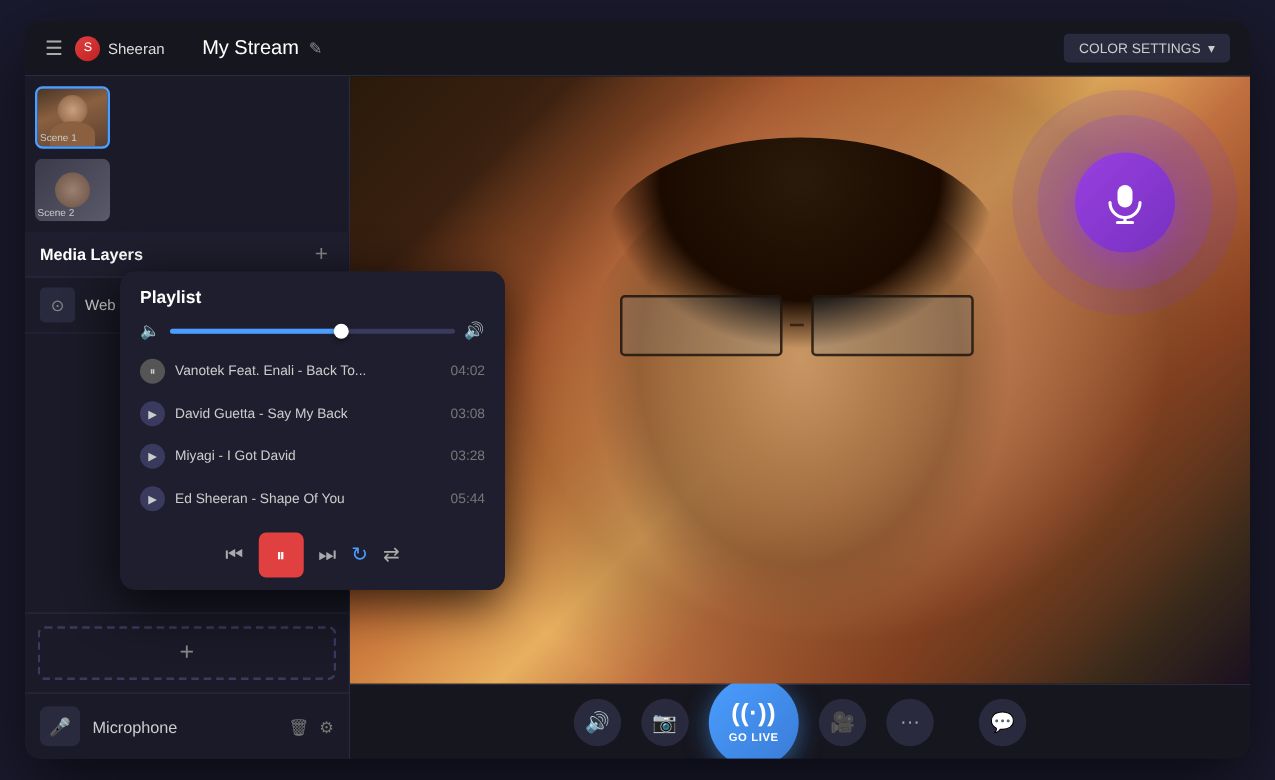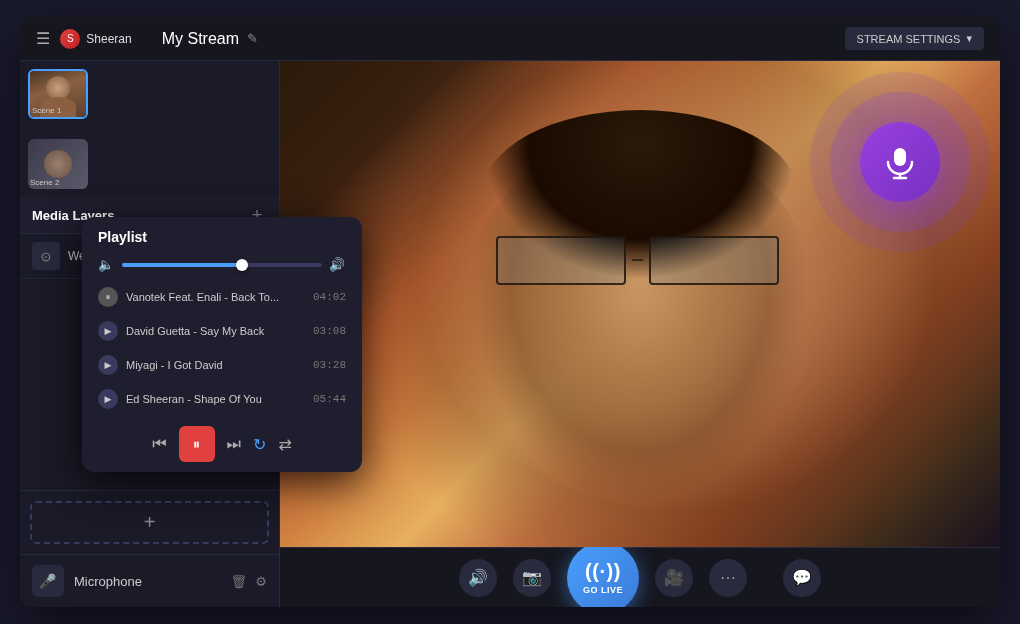--- a/index.html
+++ b/index.html
@@ -399,23 +399,23 @@
     .go-live-wifi {
       font-size: 20px;
     }
     .chat-btn {
       margin-left: 20px;
     }
 
     
     .playlist-popup {
       position: absolute;
-      left: 62px;
+      left: 76px;
       top: 200px;
-      width: 280px;
+      width: 308px;
       background: #1e1e2e;
       border-radius: 12px;
       box-shadow: 0 10px 40px rgba(0,0,0,0.8);
       overflow: hidden;
       z-index: 100;
     }
     .playlist-header {
       padding: 12px 16px 8px;
       color: #fff;
       font-size: 14px;
@@ -482,21 +482,20 @@
       background: #555;
     }
     .track-name {
       color: #ccc;
       font-size: 11px;
       flex: 1;
     }
     .track-duration {
       color: #777;
       font-size: 11px;
-      font-family: Liberation Mono, monospace;
     }
     .playlist-controls {
       display: flex;
       align-items: center;
       justify-content: center;
       padding: 10px;
       gap: 12px;
     }
     .pl-ctrl-btn {
       background: none;
@@ -598,21 +597,21 @@
       background: #8a6040;
       border-radius: 50% 50% 0 0;
       bottom: 0;
       left: 50%;
       transform: translateX(-50%);
     }
 
     .sidebar-scenes {
       display: flex;
       flex-direction: column;
-      gap: 20px;
+      gap: 8px;
       padding: 8px;
     }
   </style>
 </head>
 <body>
 
 <div class="app-container">
 
   <div class="header">
     <div class="header-left">
@@ -621,21 +620,21 @@
         <div class="logo-icon">S</div>
         <span class="app-name">Sheeran</span>
       </div>
       <div class="stream-title-area">
         <span class="stream-title">My Stream</span>
         <span class="edit-icon">✎</span>
       </div>
     </div>
     <div class="header-right">
       <button class="stream-settings-btn">
-        <span>STREAM SETTINGS</span>
+        <span>COLOR SETTINGS</span>
         <span>▾</span>
       </button>
     </div>
   </div>
 
   <div class="main-content">
 
     <div class="sidebar">
 
       <div class="sidebar-scenes">

